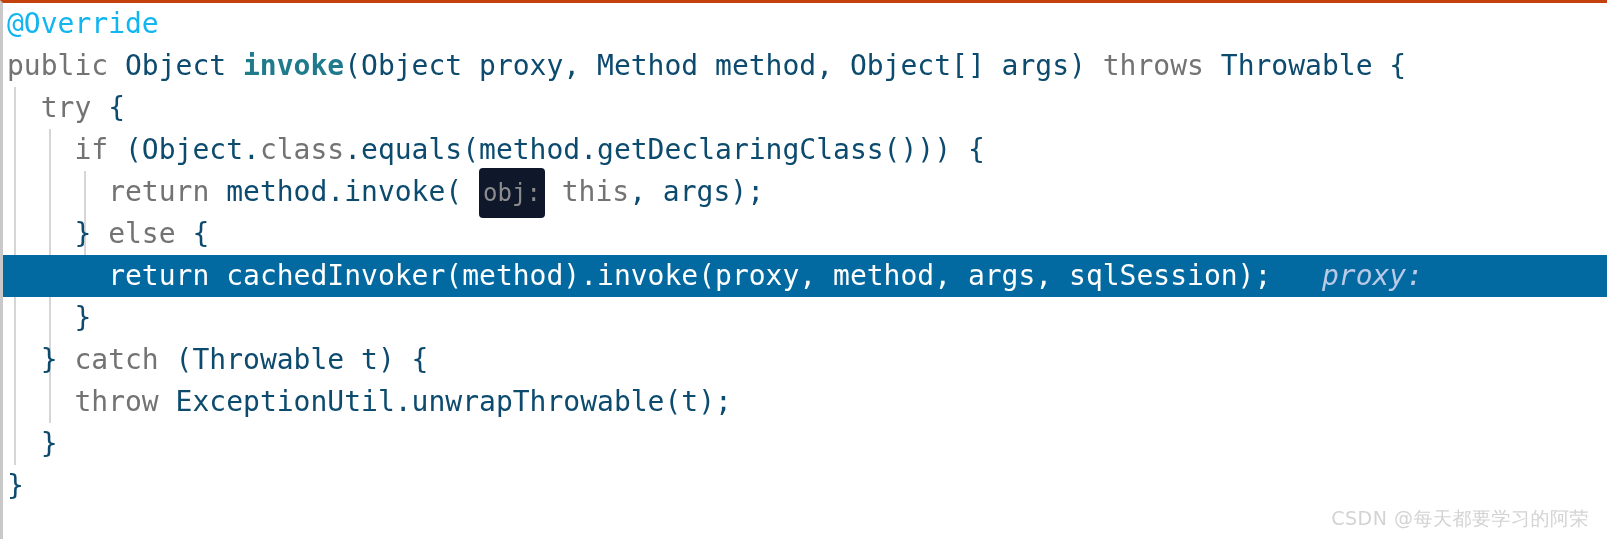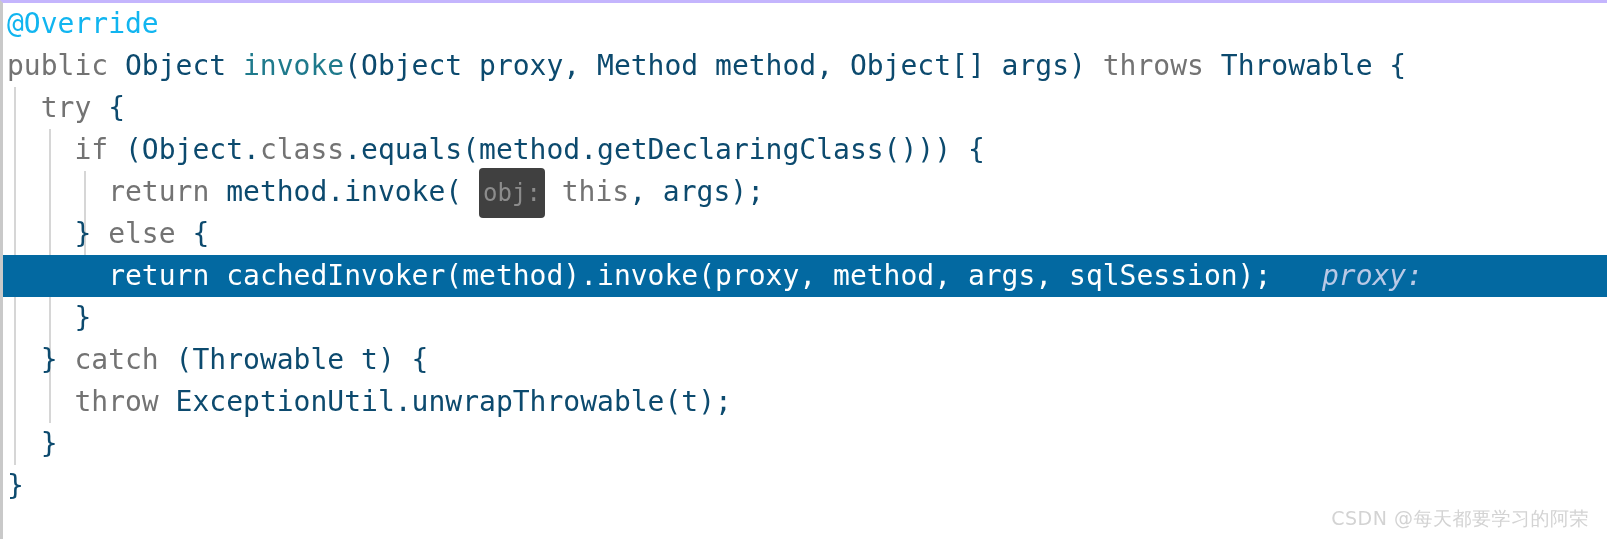--- a/index.html
+++ b/index.html
@@ -12,21 +12,21 @@
     font-family: "DejaVu Sans Mono", "Liberation Mono", monospace;
   }
 
   #editor {
     position: relative;
     width: 1607px;
     height: 539px;
     background: #ffffff;
     overflow: hidden;
     box-sizing: border-box;
-    border-top: 3px solid #c4b5fd;
+    border-top: 3px solid #c2410c;
     border-left: 3px solid #c9c9c9;
   }
 
   
   .code-area {
     position: absolute;
     left: 0;
     top: 0;
     right: 0;
     bottom: 0;
@@ -72,25 +72,25 @@
   .guide {
     position: absolute;
     width: 2px;
     background: #d6d6d6;
   }
 
   
   .tok-plain  { color: #0c4a6e; }
   .tok-kw     { color: #737373; }
   .tok-anno   { color: #11b5f0; }
-  .tok-method { color: #1f7a8c; }
+  .tok-method { color: #1f7a8c; font-weight: bold; }
   .tok-italic { }
 
   .tok-hint {
-    background: #404040;
+    background: #0f172a;
     color: #8c8c8c;
     border-radius: 4px;
     padding: 11px 4px;
     font-size: 24px;
   }
   .tok-hint-inline {
     color: #9fb3d4;
     font-style: italic;
   }
 

